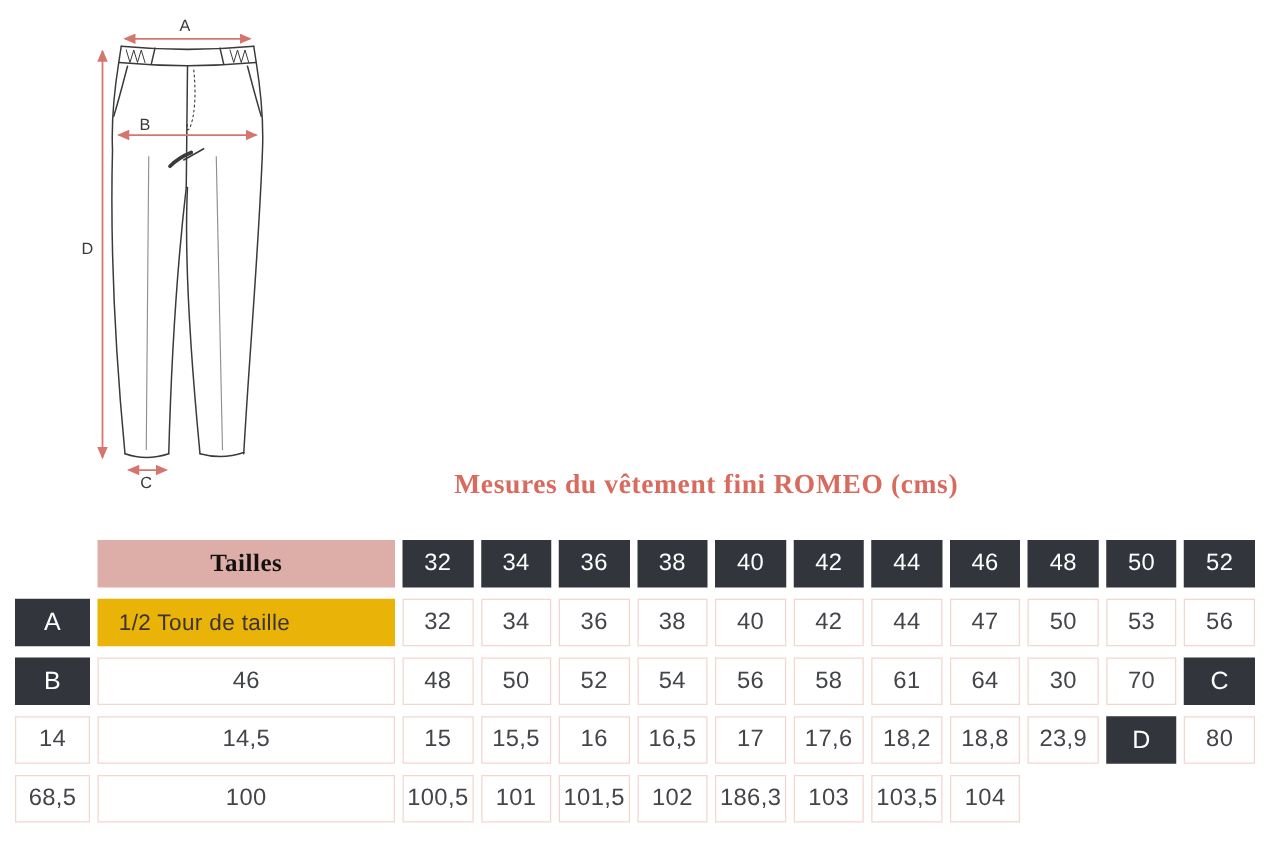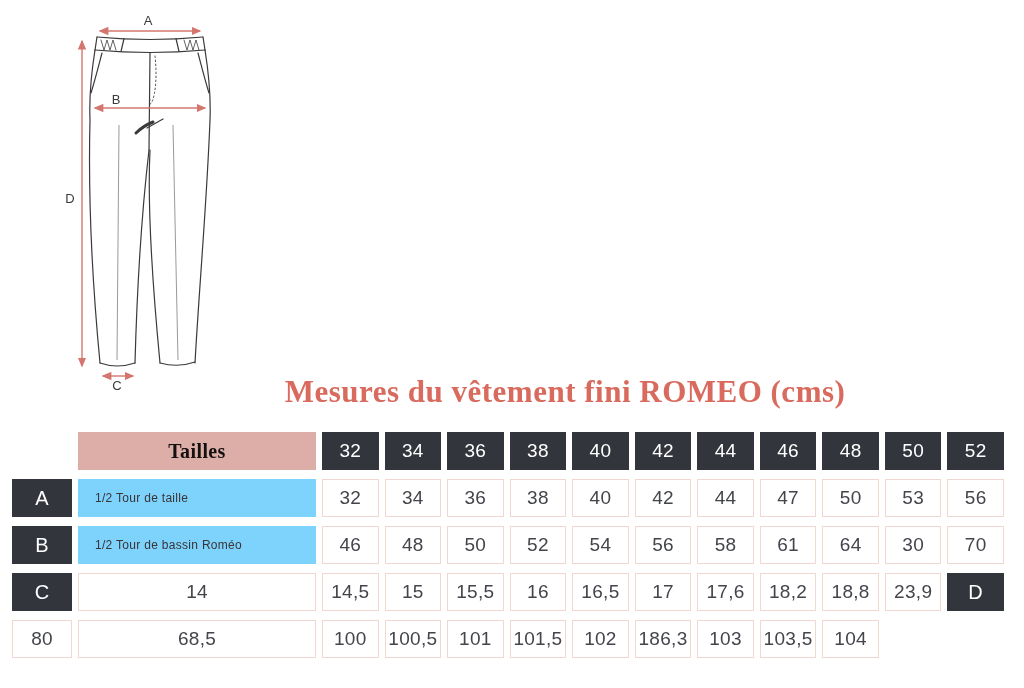--- a/index.html
+++ b/index.html
@@ -4,36 +4,36 @@
 <style>
   html,body{margin:0;padding:0;background:#fff;}
   .page{position:relative;width:1024px;height:688px;background:#ffffff;overflow:hidden;
         font-family:"Liberation Sans",sans-serif;}
 
   
   .sketch{position:absolute;left:55px;top:2px;width:215px;height:395px;}
 
   
   .title{position:absolute;left:120px;top:374px;width:890px;text-align:center;
-         font-family:"Liberation Serif",serif;font-weight:bold;font-size:31px;
+         font-family:"Liberation Serif",serif;font-weight:bold;font-size:22px;
          letter-spacing:0.5px;color:#d96a5e;}
 
   
   .size-table{position:absolute;left:12px;top:432px;width:992px;display:grid;
               grid-template-columns:60px 238px repeat(11,1fr);
               grid-auto-rows:38px;gap:9px 6px;}
   .cell{display:flex;align-items:center;justify-content:center;box-sizing:border-box;
         font-size:19px;color:#43454b;letter-spacing:0.3px;}
   .cell.corner{background:transparent;}
   .cell.tailles{background:#dcaea7;font-family:"Liberation Serif",serif;
                 font-weight:bold;font-size:20px;color:#14100f;letter-spacing:0.4px;}
   .cell.size-head{background:#33353d;color:#ffffff;font-weight:400;}
   .cell.letter{background:#33353d;color:#ffffff;font-size:20px;}
-  .cell.rowlabel{background:#7dd3fc;justify-content:flex-start;padding-left:17px;
-                 font-size:12px;color:#3a3338;}
+  .cell.rowlabel{background:#eab308;justify-content:flex-start;padding-left:17px;
+                 font-size:18px;color:#3a3338;}
   .cell.value{background:#ffffff;border:1px solid #f2d6d0;}
 </style>
 </head>
 <body>
 
 <div class="page">
 
   <svg class="sketch" viewBox="55 2 215 395">
     <defs>
       <marker id="ah-e" markerWidth="8" markerHeight="8" refX="6" refY="3" orient="auto">
@@ -118,21 +118,20 @@
       <div class="cell value">36</div>
       <div class="cell value">38</div>
       <div class="cell value">40</div>
       <div class="cell value">42</div>
       <div class="cell value">44</div>
       <div class="cell value">47</div>
       <div class="cell value">50</div>
       <div class="cell value">53</div>
       <div class="cell value">56</div>
       <div class="cell letter">B</div>
-      <div class="cell rowlabel">1/2 Tour de bassin Roméo</div>
       <div class="cell value">46</div>
       <div class="cell value">48</div>
       <div class="cell value">50</div>
       <div class="cell value">52</div>
       <div class="cell value">54</div>
       <div class="cell value">56</div>
       <div class="cell value">58</div>
       <div class="cell value">61</div>
       <div class="cell value">64</div>
       <div class="cell value">30</div>

